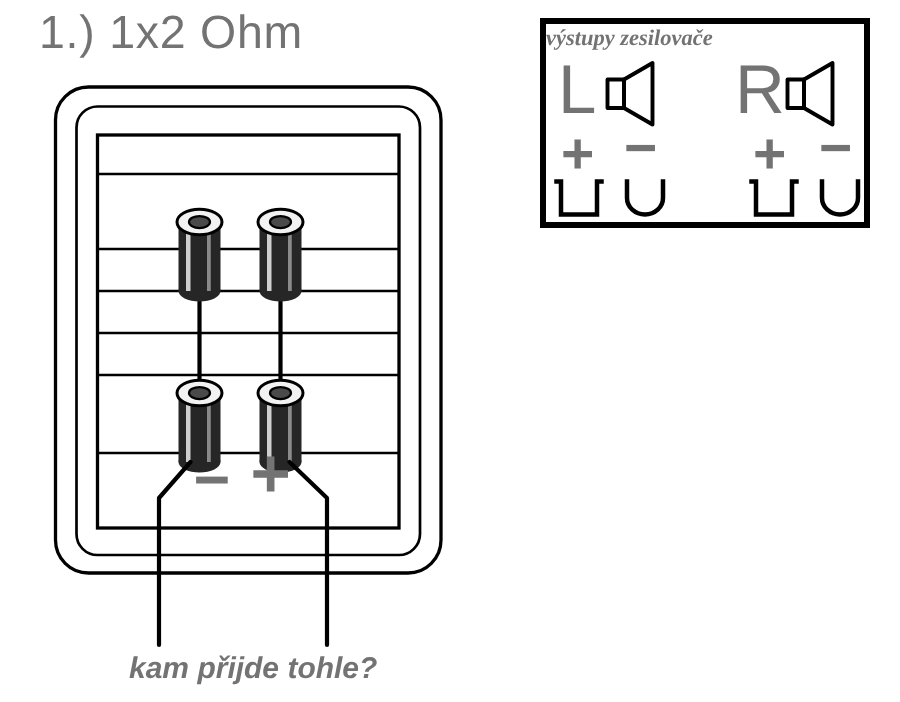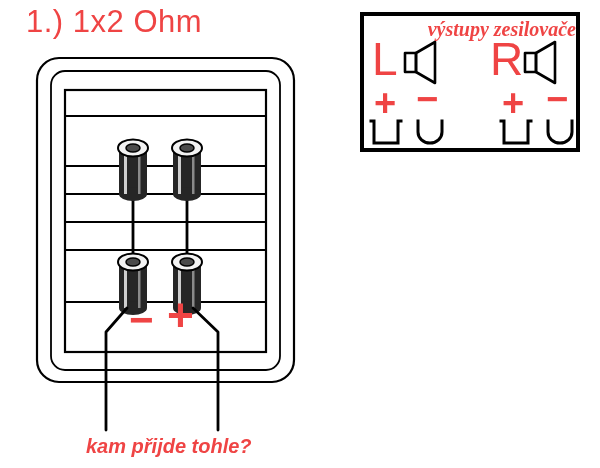--- a/index.html
+++ b/index.html
@@ -1,35 +1,35 @@
 <!DOCTYPE html>
 <html><head>
 <meta charset="utf-8">
 <style>
   html,body{margin:0;padding:0;background:#fff;}
   .canvas{
     position:relative;width:600px;height:460px;background:#ffffff;
-    font-family:"Liberation Sans",sans-serif;overflow:hidden;color:#ef4444;
+    font-family:"Liberation Sans",sans-serif;overflow:hidden;color:#737373;
   }
   .abs{position:absolute;}
   .ln{fill:none;stroke:#000;stroke-width:2.2;}
   .ln-thin{fill:none;stroke:#000;stroke-width:1.8;}
   .wire{fill:none;stroke:#000;stroke-width:2.8;stroke-linecap:round;stroke-linejoin:round;}
   .icon-ln{fill:none;stroke:#000;stroke-width:2.6;stroke-linejoin:round;}
   .conn{fill:none;stroke:#000;stroke-width:3;stroke-linecap:square;}
   .title{left:26px;top:6px;font-size:31px;letter-spacing:0.5px;line-height:1;}
   .sign{font-weight:bold;line-height:1;}
   .plate-minus{left:129px;top:299px;font-size:42px;}
   .plate-plus{left:167px;top:292px;font-size:46px;}
   .caption{left:86px;top:436px;font-family:Liberation Sans, sans-serif;font-weight:bold;font-style:italic;font-size:20px;line-height:1;}
   .legend{
     left:360px;top:12px;width:212px;height:132px;
     border:4px solid #000;background:#fff;
   }
-  .legend-title{left:0;top:1px;width:212px;text-align:right;font-family:"Liberation Serif",serif;font-weight:bold;font-style:italic;font-size:20px;line-height:1.2;}
+  .legend-title{left:0;top:1px;width:212px;text-align:left;font-family:"Liberation Serif",serif;font-weight:bold;font-style:italic;font-size:15px;line-height:1.2;}
   .chan{font-size:46px;line-height:1;}
   .chan-l{left:8px;top:20px;}
   .chan-r{left:126px;top:20px;}
   .pm{font-size:38px;font-weight:bold;line-height:1;}
   .pm-lp{left:10px;top:68px;}
   .pm-lm{left:52px;top:64px;}
   .pm-rp{left:138px;top:68px;}
   .pm-rm{left:182px;top:64px;}
 </style>
 </head>

